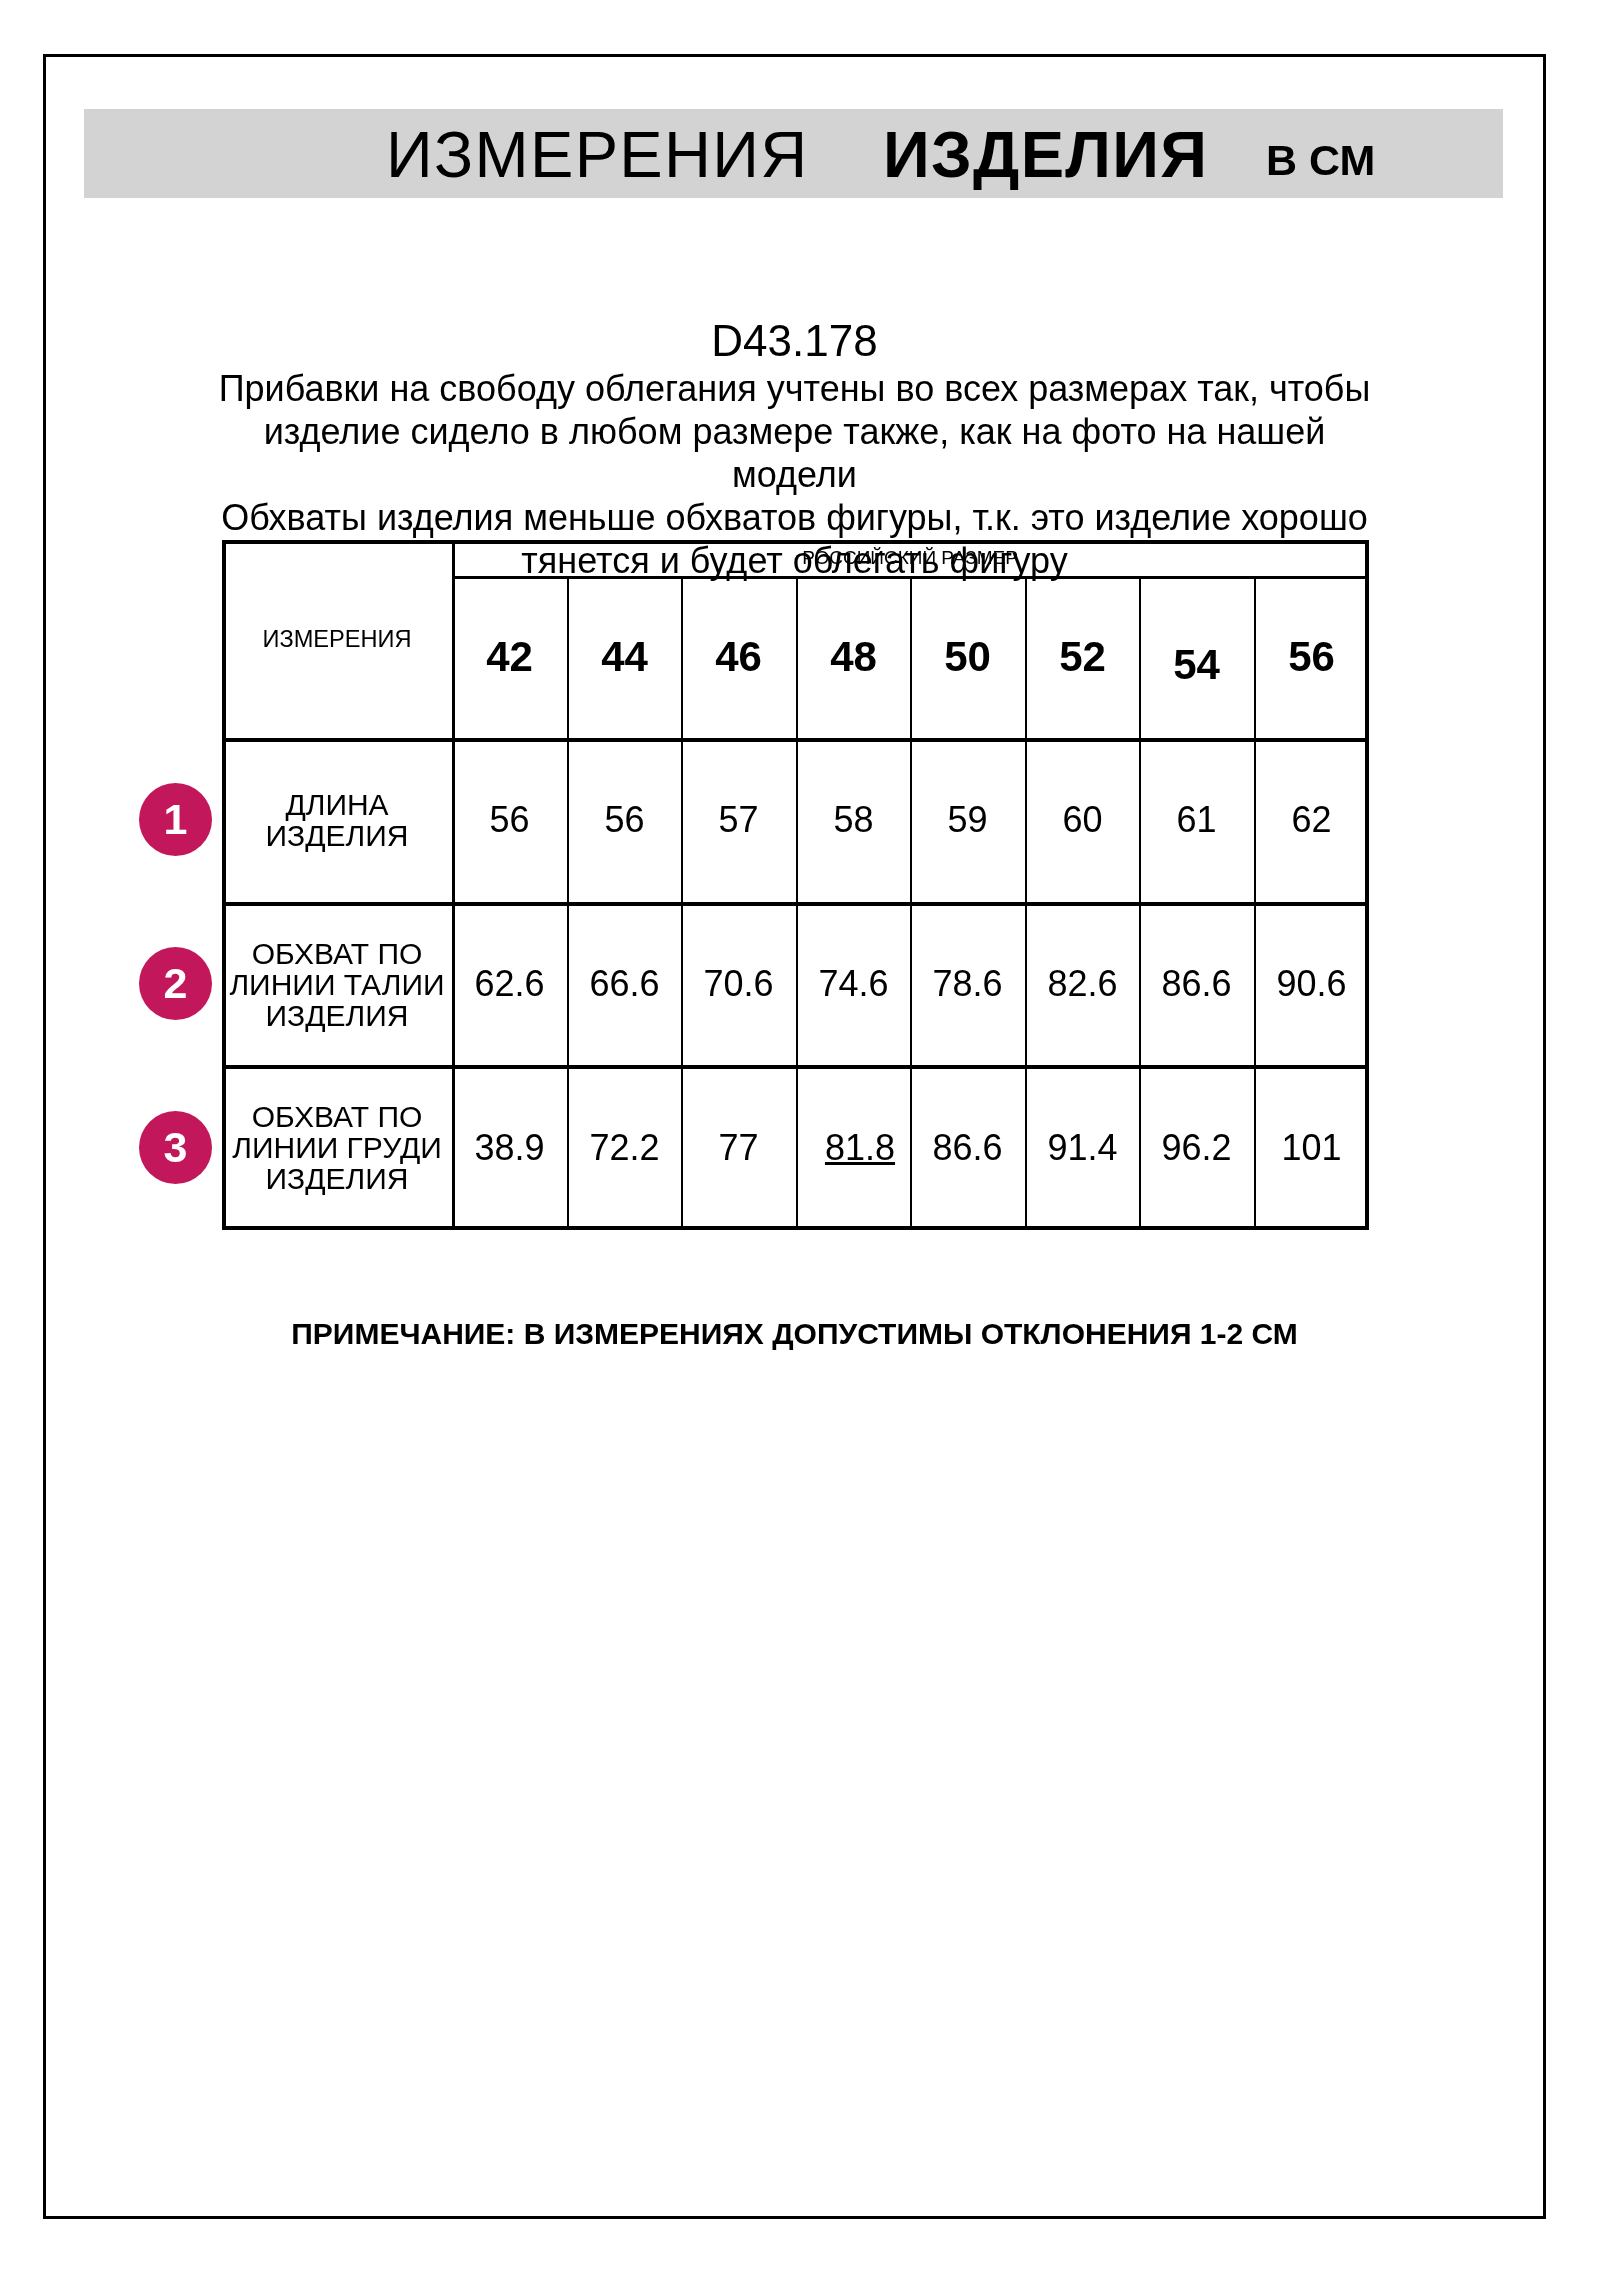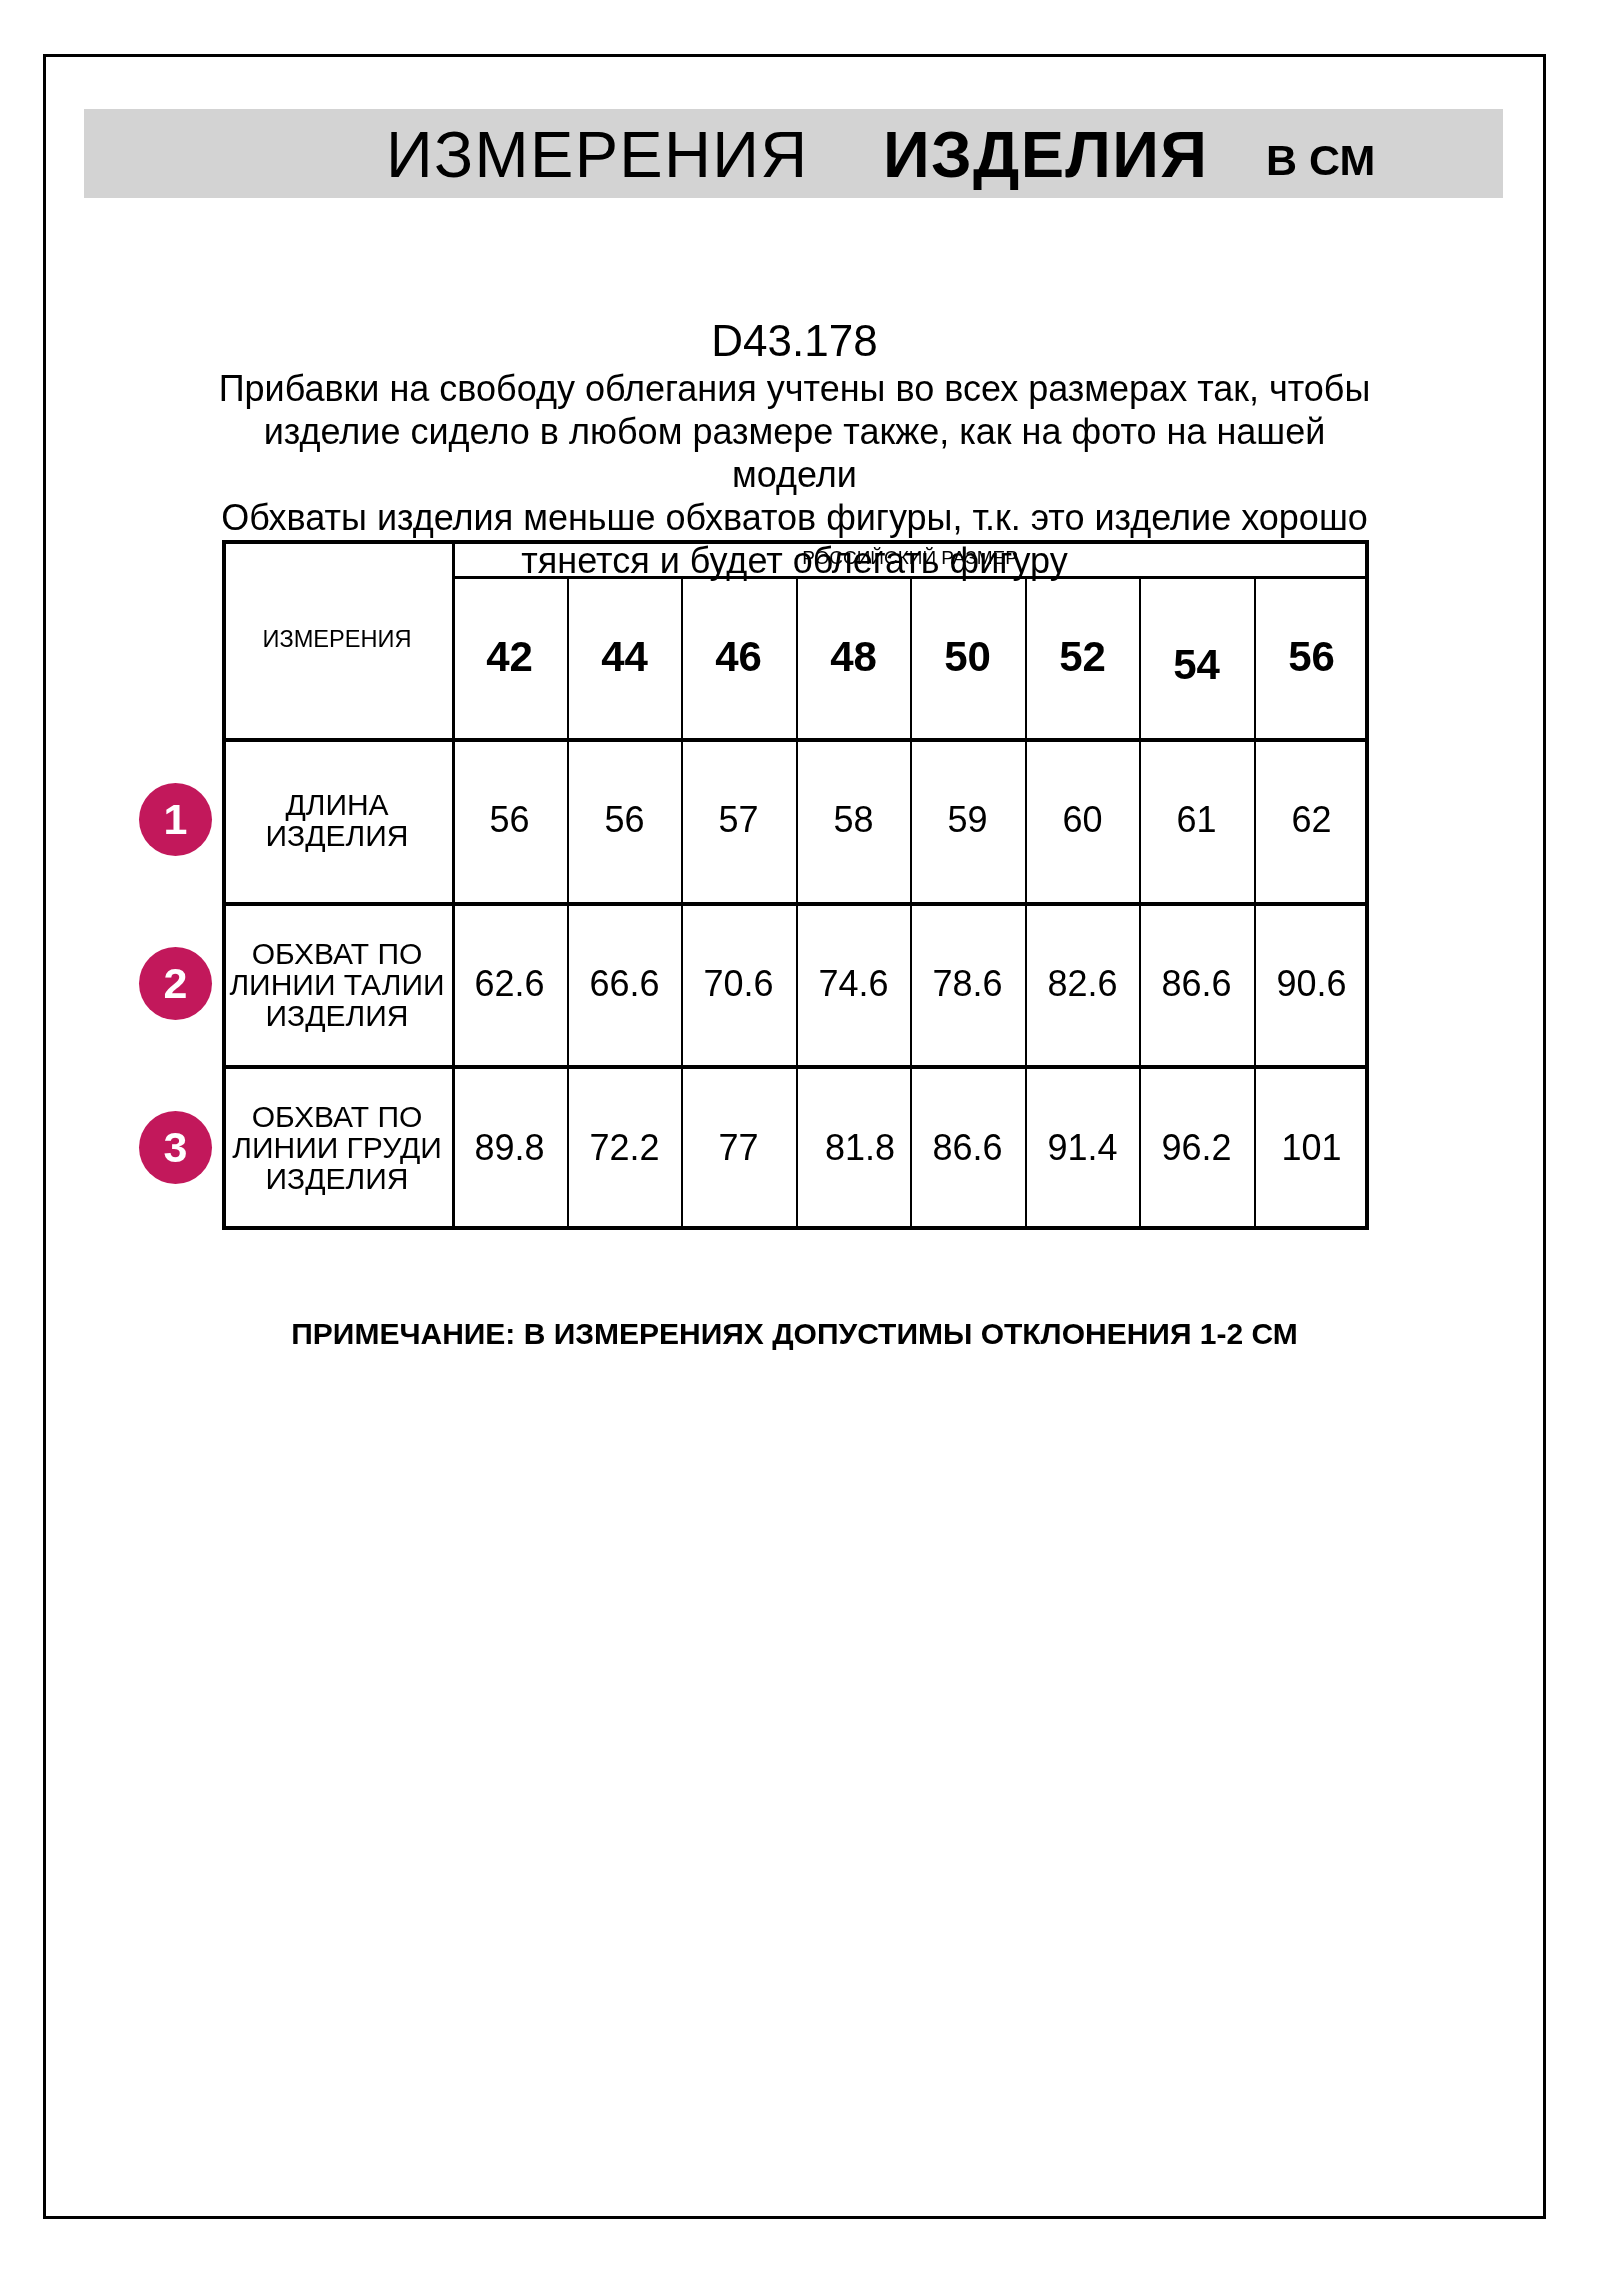--- a/index.html
+++ b/index.html
@@ -123,24 +123,24 @@
     <div class="cell val" style="left:459px;top:362px;width:115px;height:164px;">70.6</div>
     <div class="cell val" style="left:574px;top:362px;width:115px;height:164px;">74.6</div>
     <div class="cell val" style="left:688px;top:362px;width:115px;height:164px;">78.6</div>
     <div class="cell val" style="left:803px;top:362px;width:115px;height:164px;">82.6</div>
     <div class="cell val" style="left:917px;top:362px;width:115px;height:164px;">86.6</div>
     <div class="cell val" style="left:1032px;top:362px;width:115px;height:164px;">90.6</div>
 
     <div class="cell row-label" style="left:0;top:525px;width:230px;height:165px;">ОБХВАТ ПО
 ЛИНИИ ГРУДИ
 ИЗДЕЛИЯ</div>
-    <div class="cell val" style="left:230px;top:525px;width:115px;height:165px;">89.8</div>
+    <div class="cell val" style="left:230px;top:525px;width:115px;height:165px;">38.9</div>
     <div class="cell val" style="left:345px;top:525px;width:115px;height:165px;">72.2</div>
     <div class="cell val" style="left:459px;top:525px;width:115px;height:165px;">77</div>
-    <div class="cell val" style="left:574px;top:525px;width:128px;height:165px;">81.8</div>
+    <div class="cell val" style="left:574px;top:525px;width:128px;height:165px;text-decoration:underline;">81.8</div>
     <div class="cell val" style="left:688px;top:525px;width:115px;height:165px;">86.6</div>
     <div class="cell val" style="left:803px;top:525px;width:115px;height:165px;">91.4</div>
     <div class="cell val" style="left:917px;top:525px;width:115px;height:165px;">96.2</div>
     <div class="cell val" style="left:1032px;top:525px;width:115px;height:165px;">101</div>
   </div>
 
   <div class="badge" style="left: 139px; top: 783px; background: rgb(194, 24, 91);">1</div>
   <div class="badge" style="left: 139px; top: 947px; background: rgb(194, 24, 91);">2</div>
   <div class="badge" style="left: 139px; top: 1111px; background: rgb(194, 24, 91);">3</div>
 

